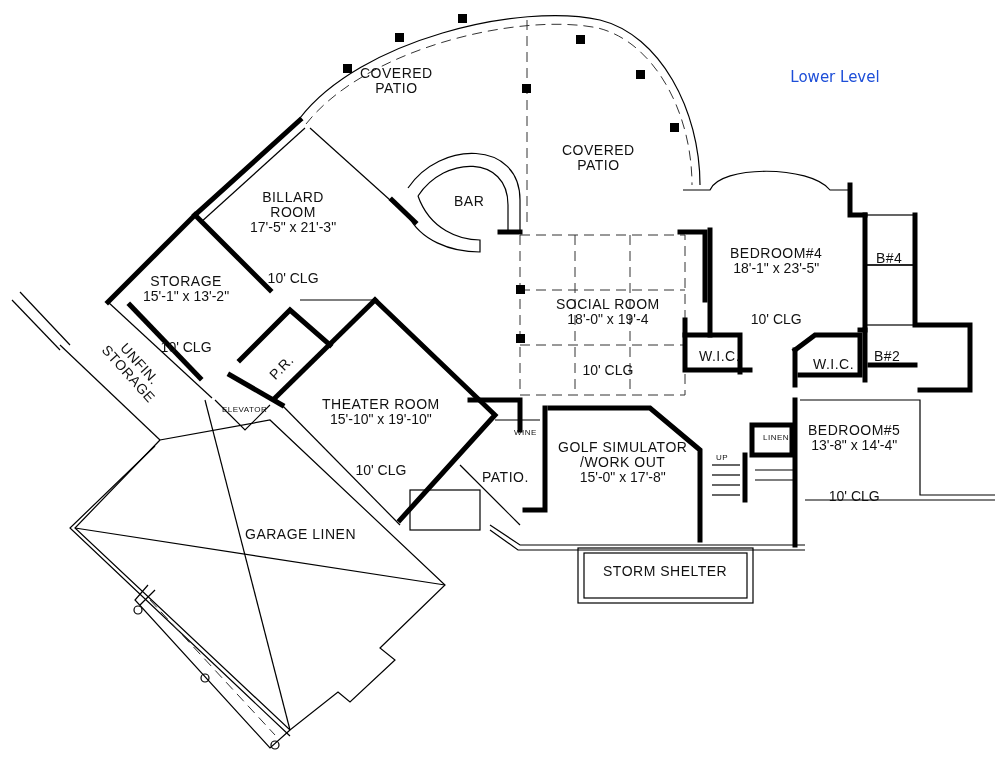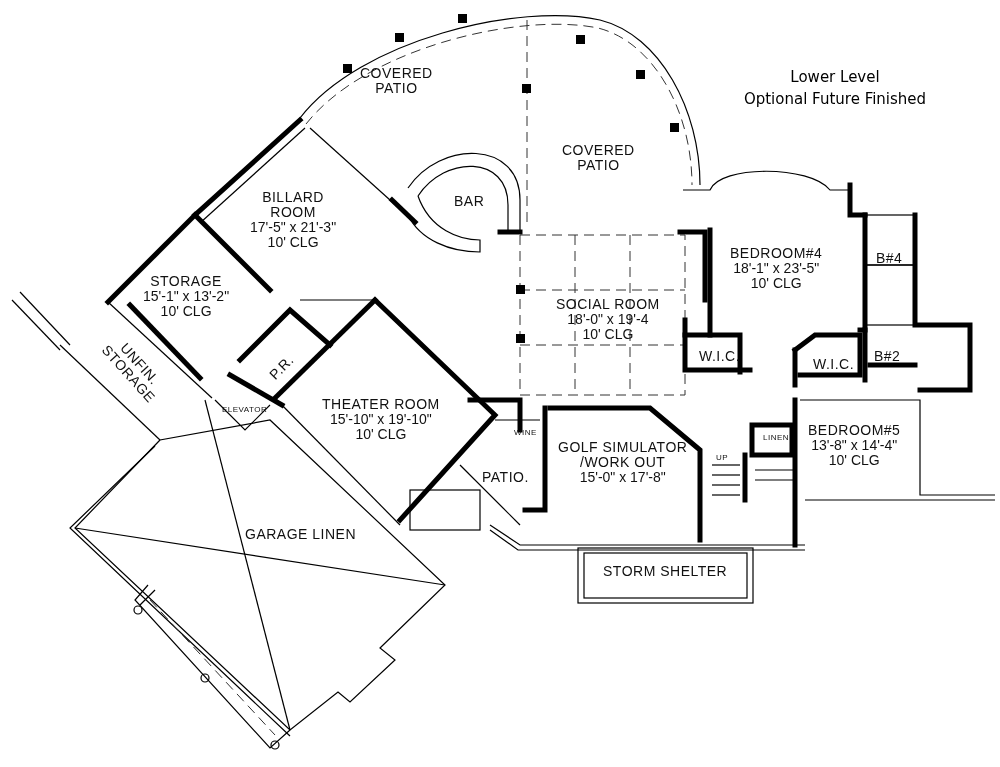--- a/index.html
+++ b/index.html
@@ -1,22 +1,22 @@
 <!DOCTYPE html>
 <html><head>
 <meta charset="utf-8">
 <style>
   html, body { margin: 0; padding: 0; background: #ffffff; }
   body { width: 1000px; height: 767px; overflow: hidden; position: relative; font-family: "Liberation Sans", sans-serif; }
   #plan { position: absolute; left: 0; top: 0; width: 1000px; height: 767px; }
-  .title-block { position: absolute; left: 730px; top: 66px; width: 210px; text-align: center; color: #000000; font-family: "DejaVu Sans", sans-serif; font-size: 15px; line-height: 22px; }
+  .title-block { position: absolute; left: 730px; top: 66px; width: 210px; text-align: center; color: #1d4ed8; font-family: "DejaVu Sans", sans-serif; font-size: 15px; line-height: 22px; }
   .lbl { position: absolute; color: #111; font-family: "Liberation Sans", sans-serif; text-align: center; white-space: nowrap; line-height: 15px; }
   .lbl .nm { font-size: 14px; letter-spacing: 0.5px; display: block; }
   .lbl .dm { font-size: 14px; display: block; }
-  .lbl .cl { font-size: 14px; display: block; }
+  .lbl .cl { font-size: 14px; display: block; margin-top: 36px; }
   .small { font-size: 8px !important; }
   .wall { stroke: #000; stroke-width: 5; fill: none; stroke-linecap: square; }
   .thin { stroke: #000; stroke-width: 1.2; fill: none; }
   .dash { stroke: #333; stroke-width: 1; fill: none; stroke-dasharray: 10 6; }
   .post { fill: #000; }
 </style>
 </head>
 <body>
 
 <svg id="plan" viewBox="0 0 1000 767" xmlns="http://www.w3.org/2000/svg">
@@ -138,21 +138,20 @@
     <path class="thin" d="M155 590 L 140 605"></path>
     <line class="dash" x1="150" y1="600" x2="275" y2="735"></line>
     <circle class="thin" cx="138" cy="610" r="4"></circle>
     <circle class="thin" cx="205" cy="678" r="4"></circle>
     <circle class="thin" cx="275" cy="745" r="4"></circle>
   </g>
 </svg>
 
 <div class="title-block">
   <div>Lower Level</div>
-  <div>Optional Future Finished</div>
 </div>
 
 <div class="lbl" style="left:360px; top:66px;">
   <span class="nm">COVERED</span>
   <span class="nm">PATIO</span>
 </div>
 <div class="lbl" style="left:562px; top:143px;">
   <span class="nm">COVERED</span>
   <span class="nm">PATIO</span>
 </div>

